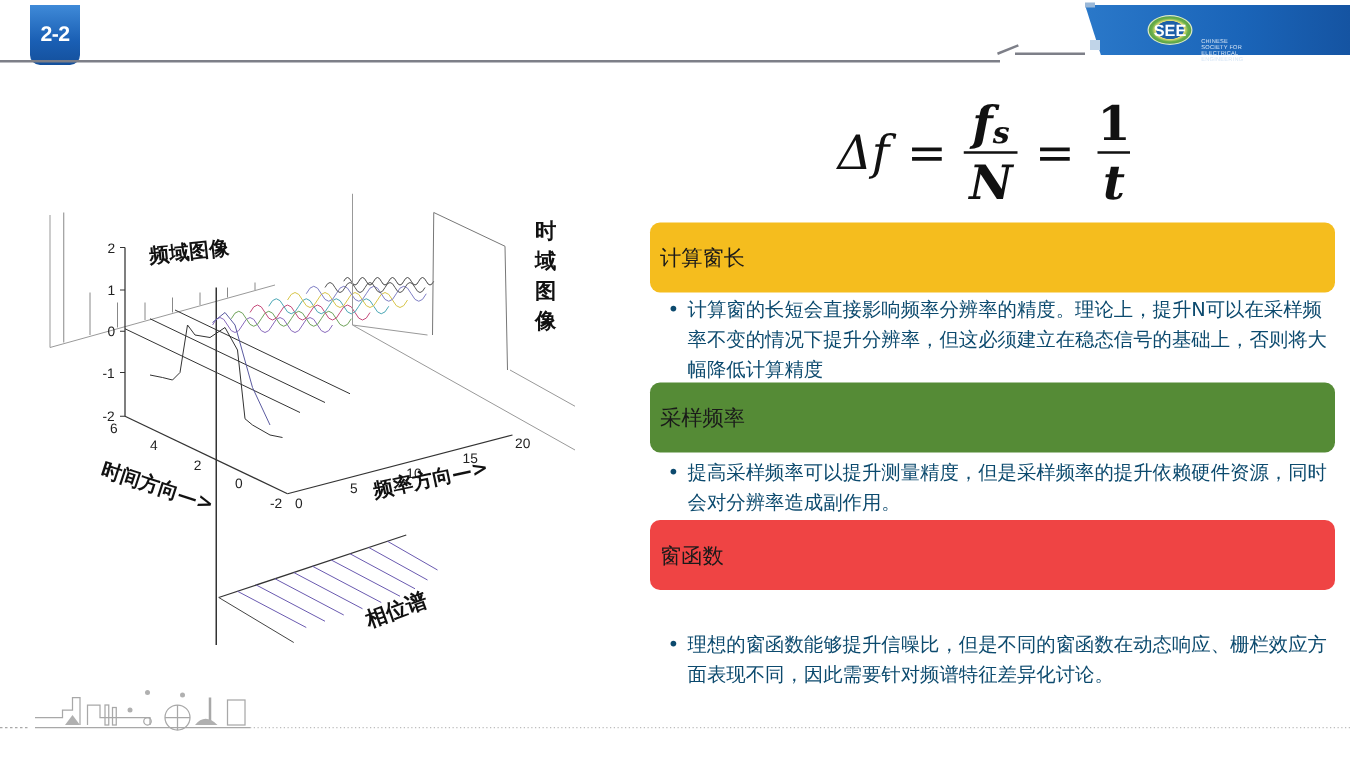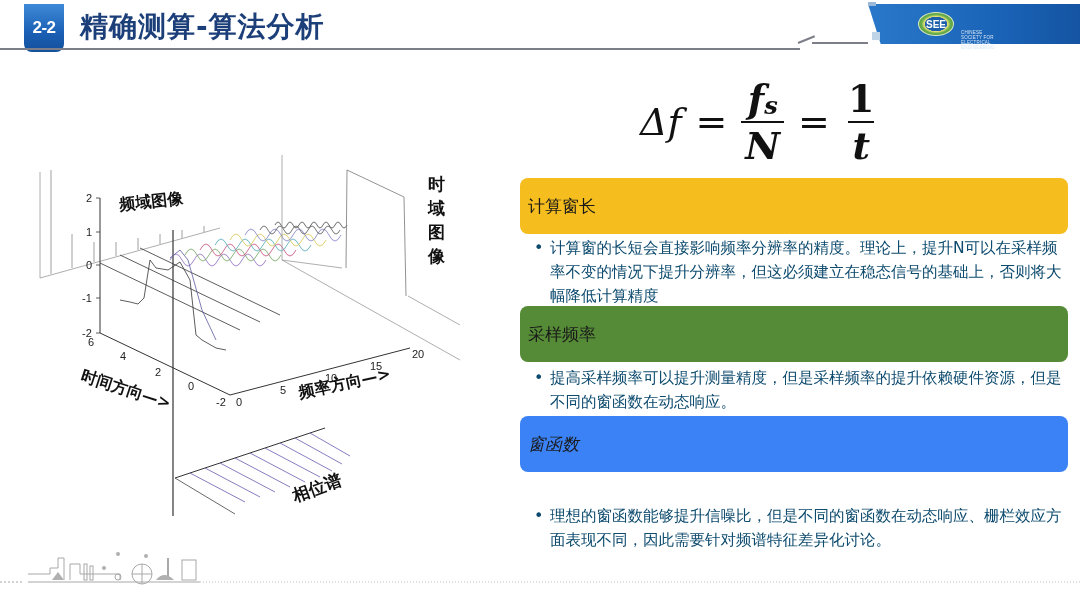--- a/index.html
+++ b/index.html
@@ -40,77 +40,76 @@
       position: absolute; left: 868px; top: 2px; width: 8px; height: 4px; background: #9ab8d8;
     }
     .logo-accent2 {
       position: absolute; left: 872px; top: 32px; width: 8px; height: 8px; background: #c0d4e8;
     }
     .logo-emblem {
       position: absolute; left: 918px; top: 12px; width: 36px; height: 24px; border-radius: 50%;
       background: radial-gradient(ellipse at center, #1d5fa8 0%, #1d5fa8 45%, #e8e07a 48%, #6ab04a 60%, #2a7a3a 100%);
       border: 1px solid #d9e9c4;
       display: flex; align-items: center; justify-content: center;
-      color: #ffffff; font-size: 10px; font-weight: bold; font-family: "Liberation Sans", sans-serif;
+      color: #ffffff; font-size: 13px; font-weight: bold; font-family: "Liberation Sans", sans-serif;
     }
     .logo-cn {
       position: absolute; left: 961px; top: 12px; color: #ffffff;
       font-size: 13px; font-weight: bold; letter-spacing: 1px; margin-top: 44px;
     }
     .logo-en {
       position: absolute; left: 961px; top: 30px; color: #d8e6f5;
       font-size: 4.5px; letter-spacing: 0.2px; font-family: "Liberation Sans", sans-serif;
     }
 
     
     .chart-area { position: absolute; left: 20px; top: 150px; width: 460px; height: 380px; }
     .chart-area svg { width: 460px; height: 380px; display: block; }
 
     
     .formula {
-      position: absolute; left: 640px; top: 82px; height: 80px;
+      position: absolute; left: 670px; top: 82px; height: 80px;
       display: flex; align-items: center; gap: 14px;
       font-family: "DejaVu Serif", "Liberation Serif", serif; font-size: 38px; color: #111;
     }
     .formula .ital { font-style: italic; }
     .frac { display: inline-flex; flex-direction: column; align-items: center; line-height: 1; font-weight: bold; }
     .frac .num { padding: 0 4px 3px; }
     .frac .den { padding: 4px 4px 0; border-top: 2px solid #111; }
     .frac .num sub { font-size: 24px; font-style: italic; vertical-align: -2px; }
 
     
     .section-bar {
       position: absolute; left: 520px; width: 548px; height: 56px; border-radius: 8px;
       display: flex; align-items: center; padding-left: 8px;
       font-size: 17px; color: #1a1a1a;
     }
     .bar-yellow { top: 178px; background: #f5bd1e; }
     .bar-green  { top: 306px; background: #558b36; font-family: Liberation Mono, monospace; }
-    .bar-red    { top: 416px; background: #3b82f6; font-style: italic; }
+    .bar-red    { top: 416px; background: #ef4444; }
     .section-body {
       position: absolute; left: 534px; width: 530px; font-size: 15.5px; line-height: 24px; color: #0c4a6e;
       padding-left: 16px;
     }
     .section-body::before {
       content: "•"; position: absolute; left: 0; top: 0; font-size: 16px;
     }
     .body-1 { top: 236px; }
     .body-2 { top: 366px; }
     .body-3 { top: 504px; }
 
     
     .footer { position: absolute; left: 0; top: 550px; width: 1080px; height: 58px; }
     .footer svg { display: block; }
   </style>
 </head>
 <body>
 
 <div class="header">
   <div class="badge">2-2</div>
-  <div class="title">精确测算-算法分析</div>
   <div class="header-line"></div>
   <div class="header-slant"></div>
   <div class="header-line-2"></div>
   <div class="logo-band"></div>
   <div class="logo-accent"></div>
   <div class="logo-accent2"></div>
   <div class="logo-emblem">
       <span>SEE</span>
     </div>
   <div class="logo-cn">中国电机工程学会</div>
@@ -229,21 +228,21 @@
   <span class="frac">
     <span class="num">1</span>
     <span class="den ital">t</span>
   </span>
 </div>
 
 <div class="section-bar bar-yellow">计算窗长</div>
 <div class="section-body body-1">计算窗的长短会直接影响频率分辨率的精度。理论上，提升N可以在采样频率不变的情况下提升分辨率，但这必须建立在稳态信号的基础上，否则将大幅降低计算精度</div>
 
 <div class="section-bar bar-green">采样频率</div>
-<div class="section-body body-2">提高采样频率可以提升测量精度，但是采样频率的提升依赖硬件资源，但是不同的窗函数在动态响应。</div>
+<div class="section-body body-2">提高采样频率可以提升测量精度，但是采样频率的提升依赖硬件资源，同时会对分辨率造成副作用。</div>
 
 <div class="section-bar bar-red">窗函数</div>
 <div class="section-body body-3">理想的窗函数能够提升信噪比，但是不同的窗函数在动态响应、栅栏效应方面表现不同，因此需要针对频谱特征差异化讨论。</div>
 
 <div class="footer">
   <svg width="1080" height="58" viewBox="0 0 1080 58" xmlns="http://www.w3.org/2000/svg">
     <g stroke="#a8a8a8" stroke-width="1" fill="none">
       <line x1="0" y1="32" x2="22" y2="32" stroke-dasharray="2 2"></line>
       <line x1="28" y1="32" x2="200" y2="32"></line>
       <polyline points="28,24 50,24 50,18 58,18 58,8 64,8 64,30"></polyline>

